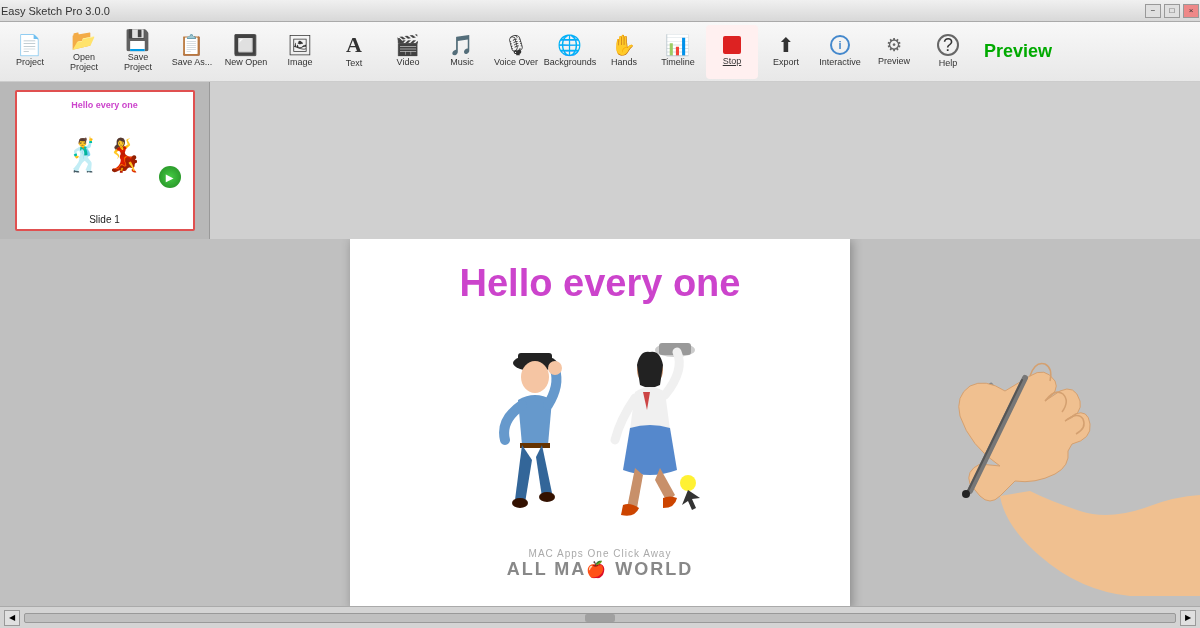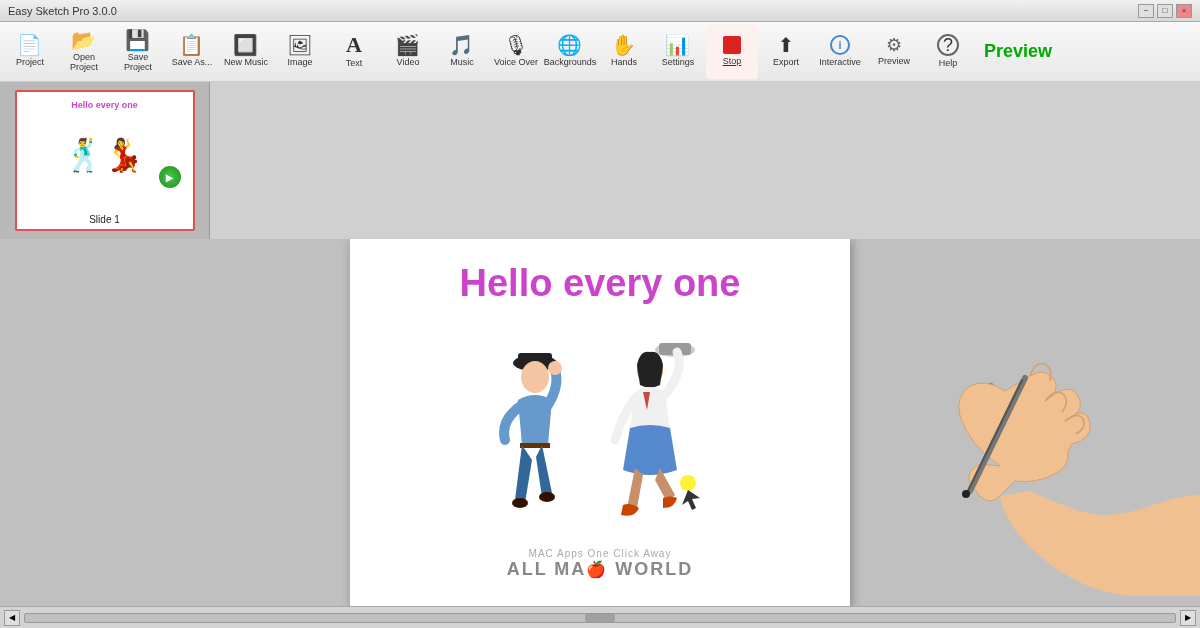--- a/index.html
+++ b/index.html
@@ -13,21 +13,21 @@
     }
 
     
     #title-bar {
       width: 100%;
       height: 22px;
       background: linear-gradient(to bottom, #f0f0f0, #d8d8d8);
       border-bottom: 1px solid #aaa;
       display: flex;
       align-items: center;
-      padding: 0 8px;
+      padding: 0 1px;
       font-size: 11px;
       color: #333;
     }
     #title-bar-buttons {
       margin-left: auto;
       display: flex;
       gap: 3px;
     }
     .title-btn {
       width: 16px;
@@ -321,21 +321,21 @@
   <div class="tool-item">
     <span class="tool-icon">💾</span>
     <span class="tool-label">Save Project</span>
   </div>
   <div class="tool-item">
     <span class="tool-icon">📋</span>
     <span class="tool-label">Save As...</span>
   </div>
   <div class="tool-item">
     <span class="tool-icon">🔲</span>
-    <span class="tool-label">New Music</span>
+    <span class="tool-label">New Open</span>
   </div>
   <div class="tool-item">
     <span class="tool-icon">🖼</span>
     <span class="tool-label">Image</span>
   </div>
   <div class="tool-item">
     <span class="tool-icon" style="font-size:22px;font-weight:bold;font-family:serif;">A</span>
     <span class="tool-label">Text</span>
   </div>
   <div class="tool-item">
@@ -353,21 +353,21 @@
   <div class="tool-item">
     <span class="tool-icon">🌐</span>
     <span class="tool-label">Backgrounds</span>
   </div>
   <div class="tool-item">
     <span class="tool-icon">✋</span>
     <span class="tool-label">Hands</span>
   </div>
   <div class="tool-item">
     <span class="tool-icon">📊</span>
-    <span class="tool-label">Settings</span>
+    <span class="tool-label">Timeline</span>
   </div>
   <div class="tool-item active-stop">
     <div class="stop-square"></div>
     <span class="tool-label">Stop</span>
   </div>
   <div class="tool-item">
     <span class="tool-icon">⬆</span>
     <span class="tool-label">Export</span>
   </div>
   <div class="tool-item">

